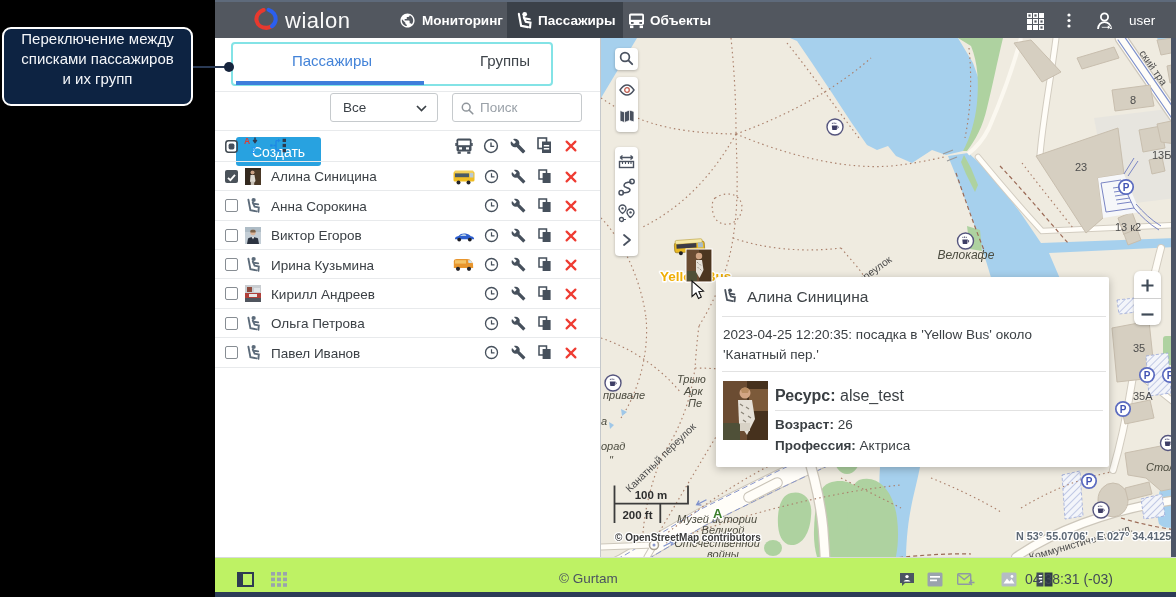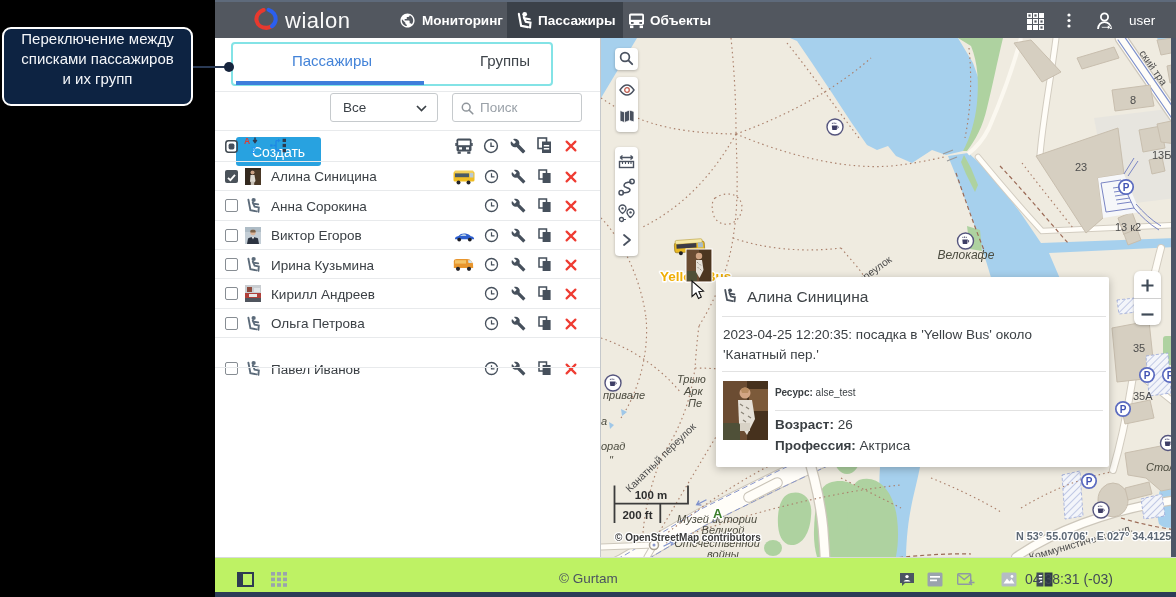--- a/index.html
+++ b/index.html
@@ -359,21 +359,21 @@
           <rect width="45" height="59" fill="#6b4c32"></rect>
           <rect x="24" y="0" width="21" height="59" fill="#46311d"></rect>
           <rect x="0" y="42" width="17" height="17" fill="#4f5038"></rect>
           <rect x="26" y="8" width="19" height="22" fill="#7c5a3a"></rect>
           <circle cx="22" cy="12" r="5.5" fill="#d2a584"></circle>
           <path d="M18,9 C18,5.5 26,5.5 26,9 L25,12 L19,12 Z" fill="#b98d62"></path>
           <path d="M15,19 L29,19 L32,38 L24,54 L16,42 Z" fill="#e6e1d8"></path>
           <path d="M17,23 l3,2 M23,26 l3,2 M18,31 l3,2 M25,35 l3,2 M20,39 l3,2" stroke="#8a8478" stroke-width="1.2"></path>
           <rect x="17" y="42" width="10" height="8" fill="#d8d2c6"></rect>
         </svg>
-      <div class="abs" style="left:59px;top:110px;font-size:10px;color:#3a3f43;"><b>Ресурс:</b> alse_test</div>
+      <div class="abs" style="left:59px;top:110px;font-size:16px;color:#3a3f43;"><b>Ресурс:</b> alse_test</div>
       <div class="abs" style="left:59px;top:133px;width:328px;height:1px;background:#e2e2e2;"></div>
       <div class="abs" style="left:59px;top:140px;font-size:13.5px;color:#3a3f43;"><b>Возраст:</b> 26</div>
       <div class="abs" style="left:59px;top:161px;font-size:13.5px;color:#3a3f43;text-align:right;"><b>Профессия:</b> Актриса</div>
     </div>
 
     <div class="mapbtn" style="left:14px;top:10px;width:23px;height:22px;">
       <svg style="position:absolute;left:4px;top:3px;" width="15" height="15" viewBox="0 0 15 15">
           <circle cx="6" cy="6" r="4.4" fill="none" stroke="#4a5260" stroke-width="1.7"></circle>
           <line x1="9.4" y1="9.4" x2="13.2" y2="13.2" stroke="#4a5260" stroke-width="1.9" stroke-linecap="round"></line>
         </svg>
@@ -662,21 +662,21 @@
           </svg>
           <svg class="abs" style="left:323px;top:7px;" width="14" height="15" viewBox="0 0 14 15">
             <rect x="1" y="1" width="7.5" height="9" fill="none" stroke="#46505c" stroke-width="1.5"></rect>
             <rect x="4.6" y="4" width="8" height="10" fill="#46505c"></rect>
           </svg>
           <svg class="abs" style="left:350px;top:9px;" width="12" height="12" viewBox="0 0 12 12">
             <path d="M1.6,1.6 L10.4,10.4 M10.4,1.6 L1.6,10.4" stroke="#ef3c32" stroke-width="2.2" stroke-linecap="round"></path>
           </svg>
         </div>
       <div class="sep" style="top:299.2px;"></div>
-      <div class="row" style="top:300.2px;margin-top:16px;">
+      <div class="row" style="top:300.2px;">
           <div class="abs" style="left:10px;top:8px;width:13px;height:13px;background:#fff;border:1.5px solid #878d93;border-radius:2px;"></div>
           <svg class="abs" style="left:30px;top:6px;" width="16" height="17" viewBox="0 0 16 17">
             <g stroke="#5c6b7a" stroke-width="1.9" fill="none" stroke-linecap="round">
               <circle cx="8.6" cy="3" r="2.1" fill="#5c6b7a" stroke="none"></circle>
               <path d="M7.8,5.4 L9.6,9.6 L13.8,10.4 L13.4,14.8"></path>
               <path d="M8.4,6.6 L13.2,7.4"></path>
               <path d="M3.4,2.6 L5.4,13.2 L11.6,14.4"></path>
             </g>
           </svg>
           <div class="rname">Павел Иванов</div>

